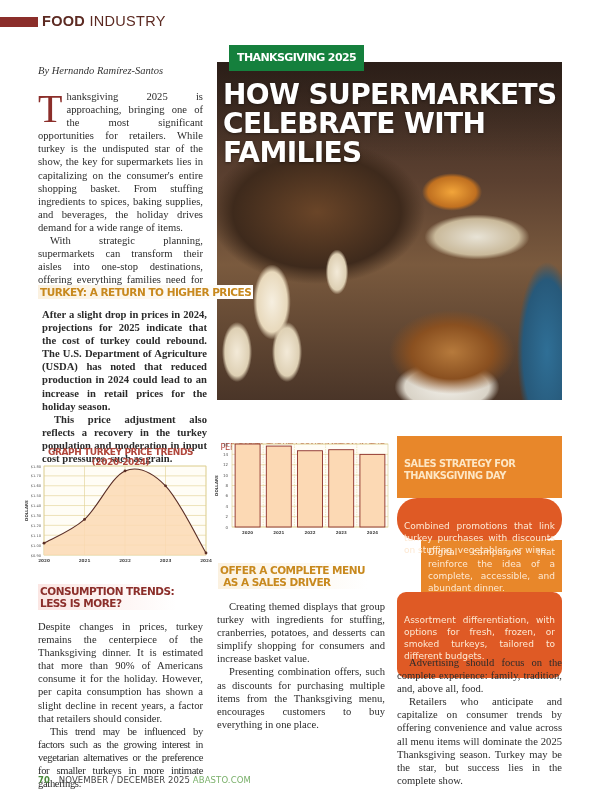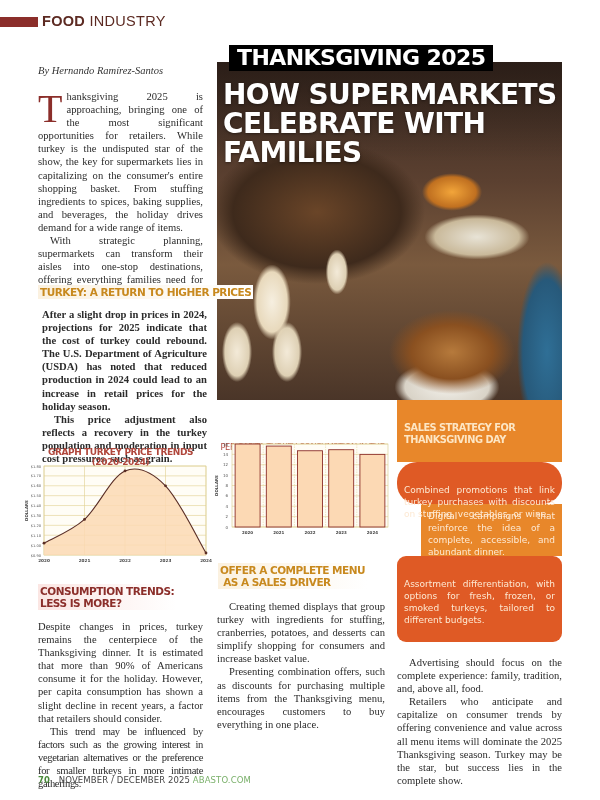--- a/index.html
+++ b/index.html
@@ -30,21 +30,21 @@
       radial-gradient(ellipse 20px 40px at 20px 290px, #f3ead8 0%, #ded0b4 60%, rgba(0,0,0,0) 75%),
       radial-gradient(ellipse 20px 40px at 70px 290px, #f3ead8 0%, #ded0b4 60%, rgba(0,0,0,0) 75%),
       radial-gradient(ellipse 15px 30px at 120px 210px, #f3ead8 0%, #ded0b4 60%, rgba(0,0,0,0) 75%),
       radial-gradient(ellipse 70px 30px at 260px 175px, #e8e3d6 0%, #c9b99a 60%, rgba(0,0,0,0) 75%),
       radial-gradient(ellipse 40px 25px at 235px 130px, #f2a53a 0%, #c07020 60%, rgba(0,0,0,0) 75%),
       radial-gradient(ellipse 120px 80px at 100px 150px, #6a4528 0%, #3e2a1c 70%, rgba(0,0,0,0) 90%),
       linear-gradient(180deg, #3a2a22 0%, #5b4030 35%, #7a5a3e 60%, #4a3528 100%);
   }
   #hero-shade { left:217px; top:62px; width:345px; height:100px; background:linear-gradient(180deg, rgba(30,20,15,0.55), rgba(30,20,15,0)); }
 
-  #kicker { left:229px; top:45px; height:26px; padding:0 8px; background:#000000; color:#fff; font-size:22px; line-height:26px; }
+  #kicker { left:229px; top:45px; height:26px; padding:0 8px; background:#15803d; color:#fff; font-size:11px; line-height:26px; }
   #headline { left:223px; top:80px; color:#fff; font-size:28px; line-height:29px; text-shadow:0 1px 3px rgba(0,0,0,0.4); }
 
   
   #col-left-1 { left:38px; top:90px; width:165px; }
   .subhead { font-family:"DejaVu Sans", sans-serif; font-weight:bold; font-size:10.5px; line-height:12px; letter-spacing:-0.5px; }
   #sub-prices { left:38px; top:285px; color:#c8891e; background:linear-gradient(90deg,#fbf1e0,#fff); padding:1px 2px; }
   #col-left-2 { left:42px; top:308px; width:165px;font-weight:bold; }
 
   
   #line-chart-title { left:38px; top:447px; width:165px; text-align:center; font-family:"DejaVu Sans", sans-serif; font-weight:bold; font-size:9px; color:#b0463b; letter-spacing:-0.4px; }
@@ -56,21 +56,21 @@
 
   
   #bar-chart-title { left:215px; top:414px; width:175px; text-align:center; font-family:"DejaVu Sans", sans-serif; font-weight:normal; font-size:8.3px; line-height:11px; color:#b0463b; letter-spacing:-0.4px;margin-top:28px; }
   #bar-chart { left:212px; top:440px; width:182px; height:100px; }
 
   #sub-menu { left:218px; top:563px; color:#c8891e; background:linear-gradient(90deg,#fbf1e0,#fff); padding:1px 2px; }
   #col-mid { left:217px; top:600px; width:168px; }
 
   
   #sales-box { left:397px; top:400px; width:165px; height:245px; font-family:"DejaVu Sans", sans-serif; color:#fff; }
-  #sales-head { background:#e8872a; height:62px; padding:22px 7px 0 7px; box-sizing:border-box; font-weight:bold; font-size:9.8px; line-height:12px; letter-spacing:-0.5px; color:#fde6c4; }
+  #sales-head { background:#e8872a; height:62px; padding:22px 7px 0 7px; box-sizing:border-box; font-weight:bold; font-size:9.8px; line-height:12px; letter-spacing:-0.5px; color:#fde6c4;margin-top:36px; }
   .sales-item { padding:7px 7px; box-sizing:border-box; font-size:9px; line-height:12px; text-align:justify; color:#fde9d3; }
   .sales-item.dark { background:#df5a25; }
   .sales-item.light { background:#e8872a;margin-left:24px; }
   #sales-1 { height:42px; padding-top:22px;border-radius:20px; }
   #sales-2 { height:52px; padding-top:6px; }
   #sales-3 { height:86px; padding-top:22px;border-radius:9px; }
 
   #col-right { left:397px; top:656px; width:165px; }
 
   

